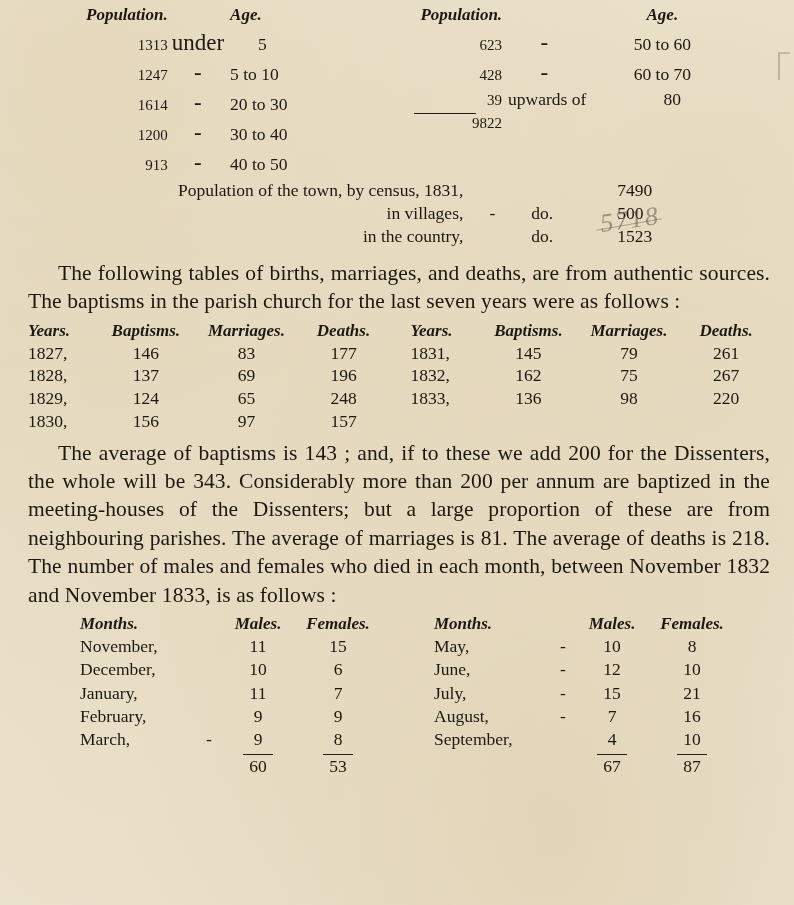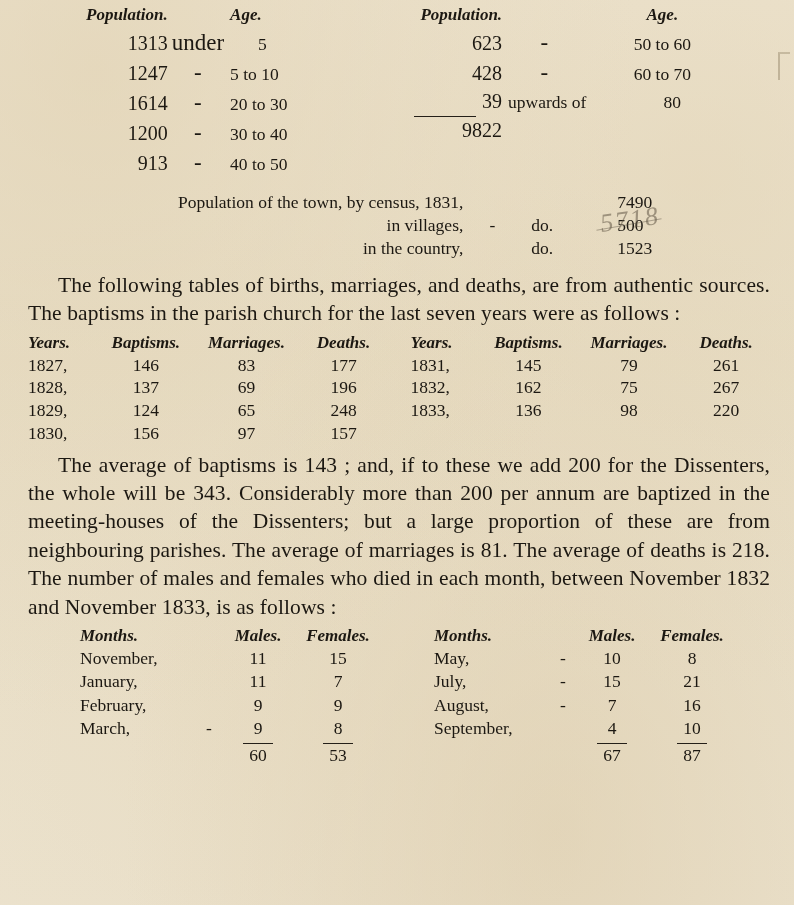--- a/index.html
+++ b/index.html
@@ -47,21 +47,21 @@
   .hdr {
     font-style: italic;
     font-size: 17px;
     font-weight: bold;
     text-align: center;
     padding-bottom: 2px;
     margin-top: 31px;
   }
   .num {
     text-align: right;
-    font-size: 20px;
+    font-size: 15px;
   }
   .dash {
     text-align: center;
     font-size: 23px;
     padding: 0 4px;
   }
   .lbl {
     font-size: 17.5px;
   }
 
@@ -82,21 +82,21 @@
   .pop-col.right .c-age { width: 128px; text-align: center; }
   .totalrule {
     border-top: 1.6px solid #241f18;
     width: 62px;
     margin-top: 2px;
   }
   .pop-gap { width: 38px; }
 
   
   .census {
-    margin-top: 13px;
+    margin-top: 1px;
     padding-left: 150px;
   }
   .census table td { line-height: 1.34; font-size: 17.5px; }
   .census .c-txt { text-align: right; padding-right: 8px; }
   .census .c-d1 { width: 42px; text-align: center; }
   .census .c-do { width: 86px; text-align: left; padding-left: 18px;}
   .census .c-val { width: 92px; }
 
   
   p.body {
@@ -388,20 +388,31 @@
           <td class="md"></td>
           <td class="mval">11</td>
           <td class="mfem">15</td>
           <td class="gap"></td>
           <td class="mname">May,</td>
           <td class="md">-</td>
           <td class="mval">10</td>
           <td class="mfem">8</td>
         </tr>
         <tr>
+          <td class="mname">December,</td>
+          <td class="md"></td>
+          <td class="mval">10</td>
+          <td class="mfem">6</td>
+          <td class="gap"></td>
+          <td class="mname">June,</td>
+          <td class="md">-</td>
+          <td class="mval">12</td>
+          <td class="mfem">10</td>
+        </tr>
+        <tr>
           <td class="mname">January,</td>
           <td class="md"></td>
           <td class="mval">11</td>
           <td class="mfem">7</td>
           <td class="gap"></td>
           <td class="mname">July,</td>
           <td class="md">-</td>
           <td class="mval">15</td>
           <td class="mfem">21</td>
         </tr>

